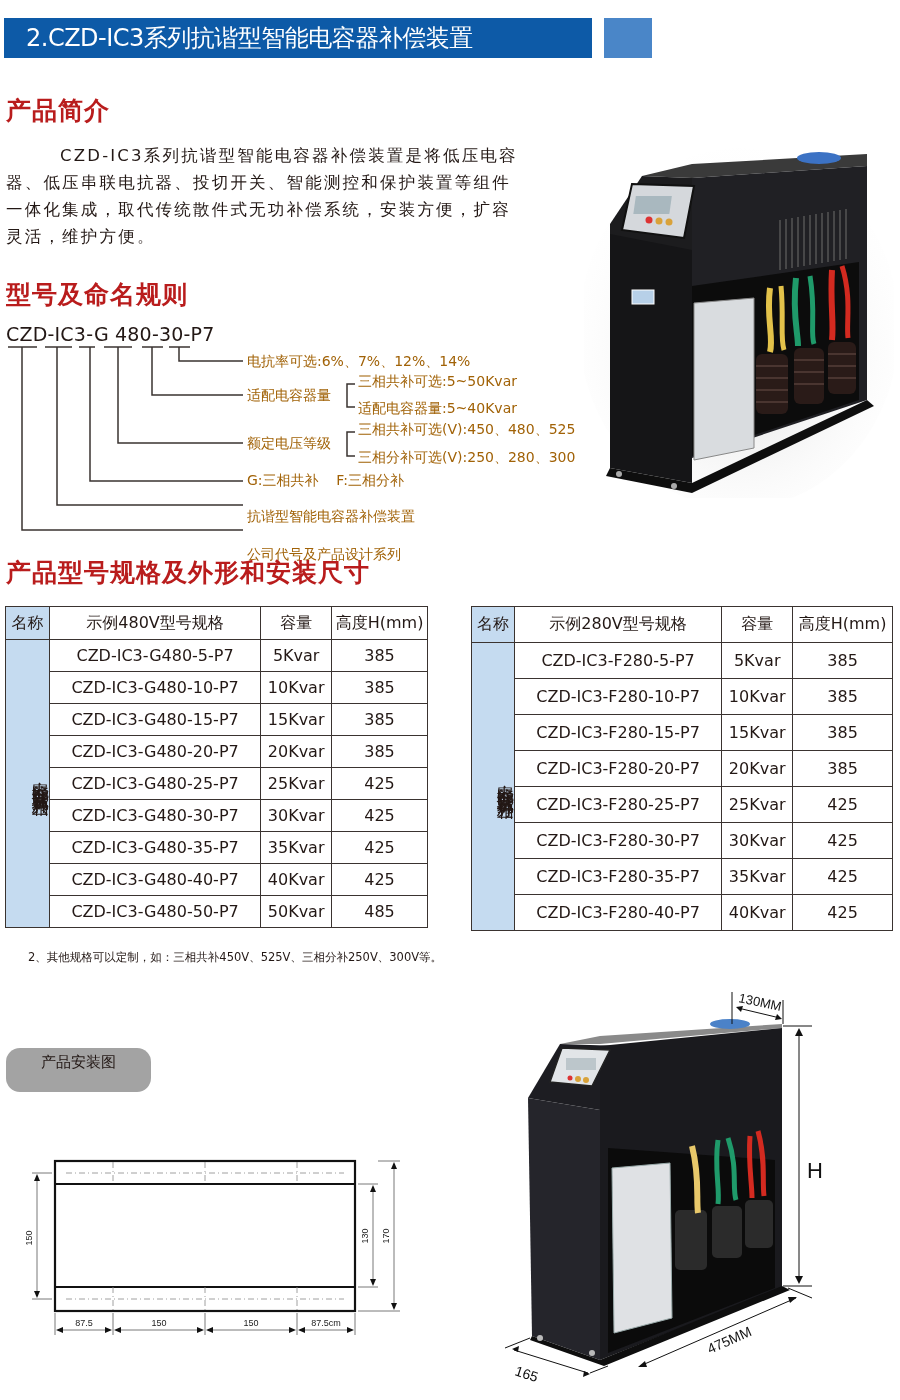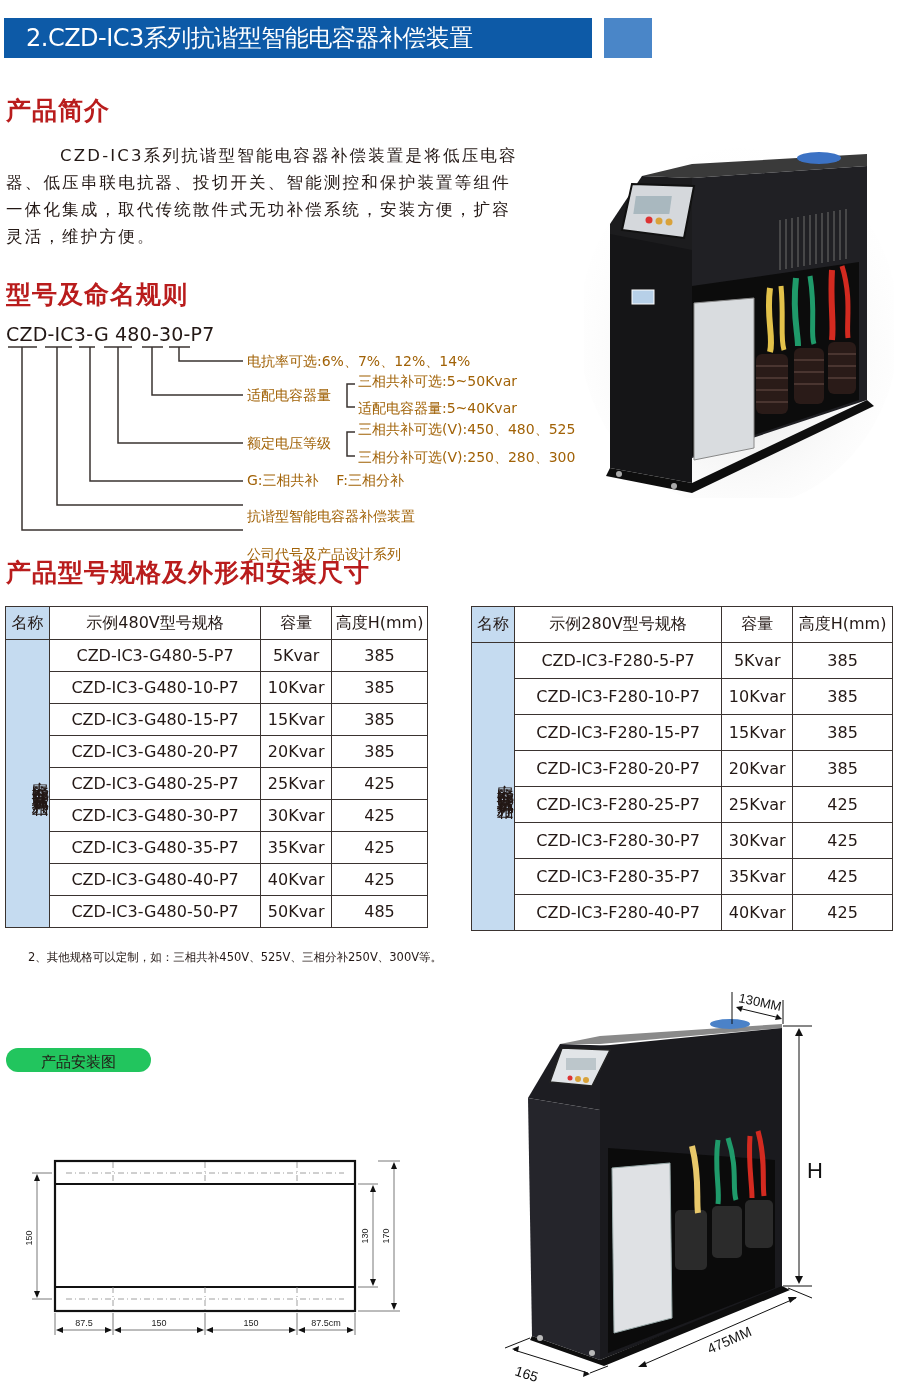--- a/index.html
+++ b/index.html
@@ -28,21 +28,21 @@
   
   table.spec { position: absolute; border-collapse: collapse; font-size: 16px; color: #231815; }
   table.spec td, table.spec th { border: 1.5px solid #3a3330; text-align: center; font-weight: normal; white-space: nowrap; }
   table.spec th { background: #fff; height: 33px; }
   table.spec th.name-h, table.spec td.group { background: #c5dbf0; }
   table.spec td.group { writing-mode: vertical-rl; text-orientation: upright; font-size: 17px; letter-spacing: -2px; line-height: 1; padding-top: 8px; vertical-align: top; }
 
   .notes { left: 6px; top: 946px; font-size: 11.5px; line-height: 22px; color: #231815; white-space: nowrap; }
   .notes .n2 { padding-left: 22px; }
 
-  .pill { left: 6px; top: 1048px; width: 145px; height: 24px; border-radius: 14px; background: #22c55e;
+  .pill { left: 6px; top: 1048px; width: 145px; height: 44px; border-radius: 14px; background: #a3a3a3;
     font-size: 15px; line-height: 28px; text-align: center; color: #231815; }
 
   .draw-svg { left: 0; top: 1150px; }
   .device-svg { left: 500px; top: 988px; }
 </style>
 </head>
 <body>
 
 <div class="abs title-bar">
   <span>2.CZD-IC3系列抗谐型智能电容器补偿装置</span>

